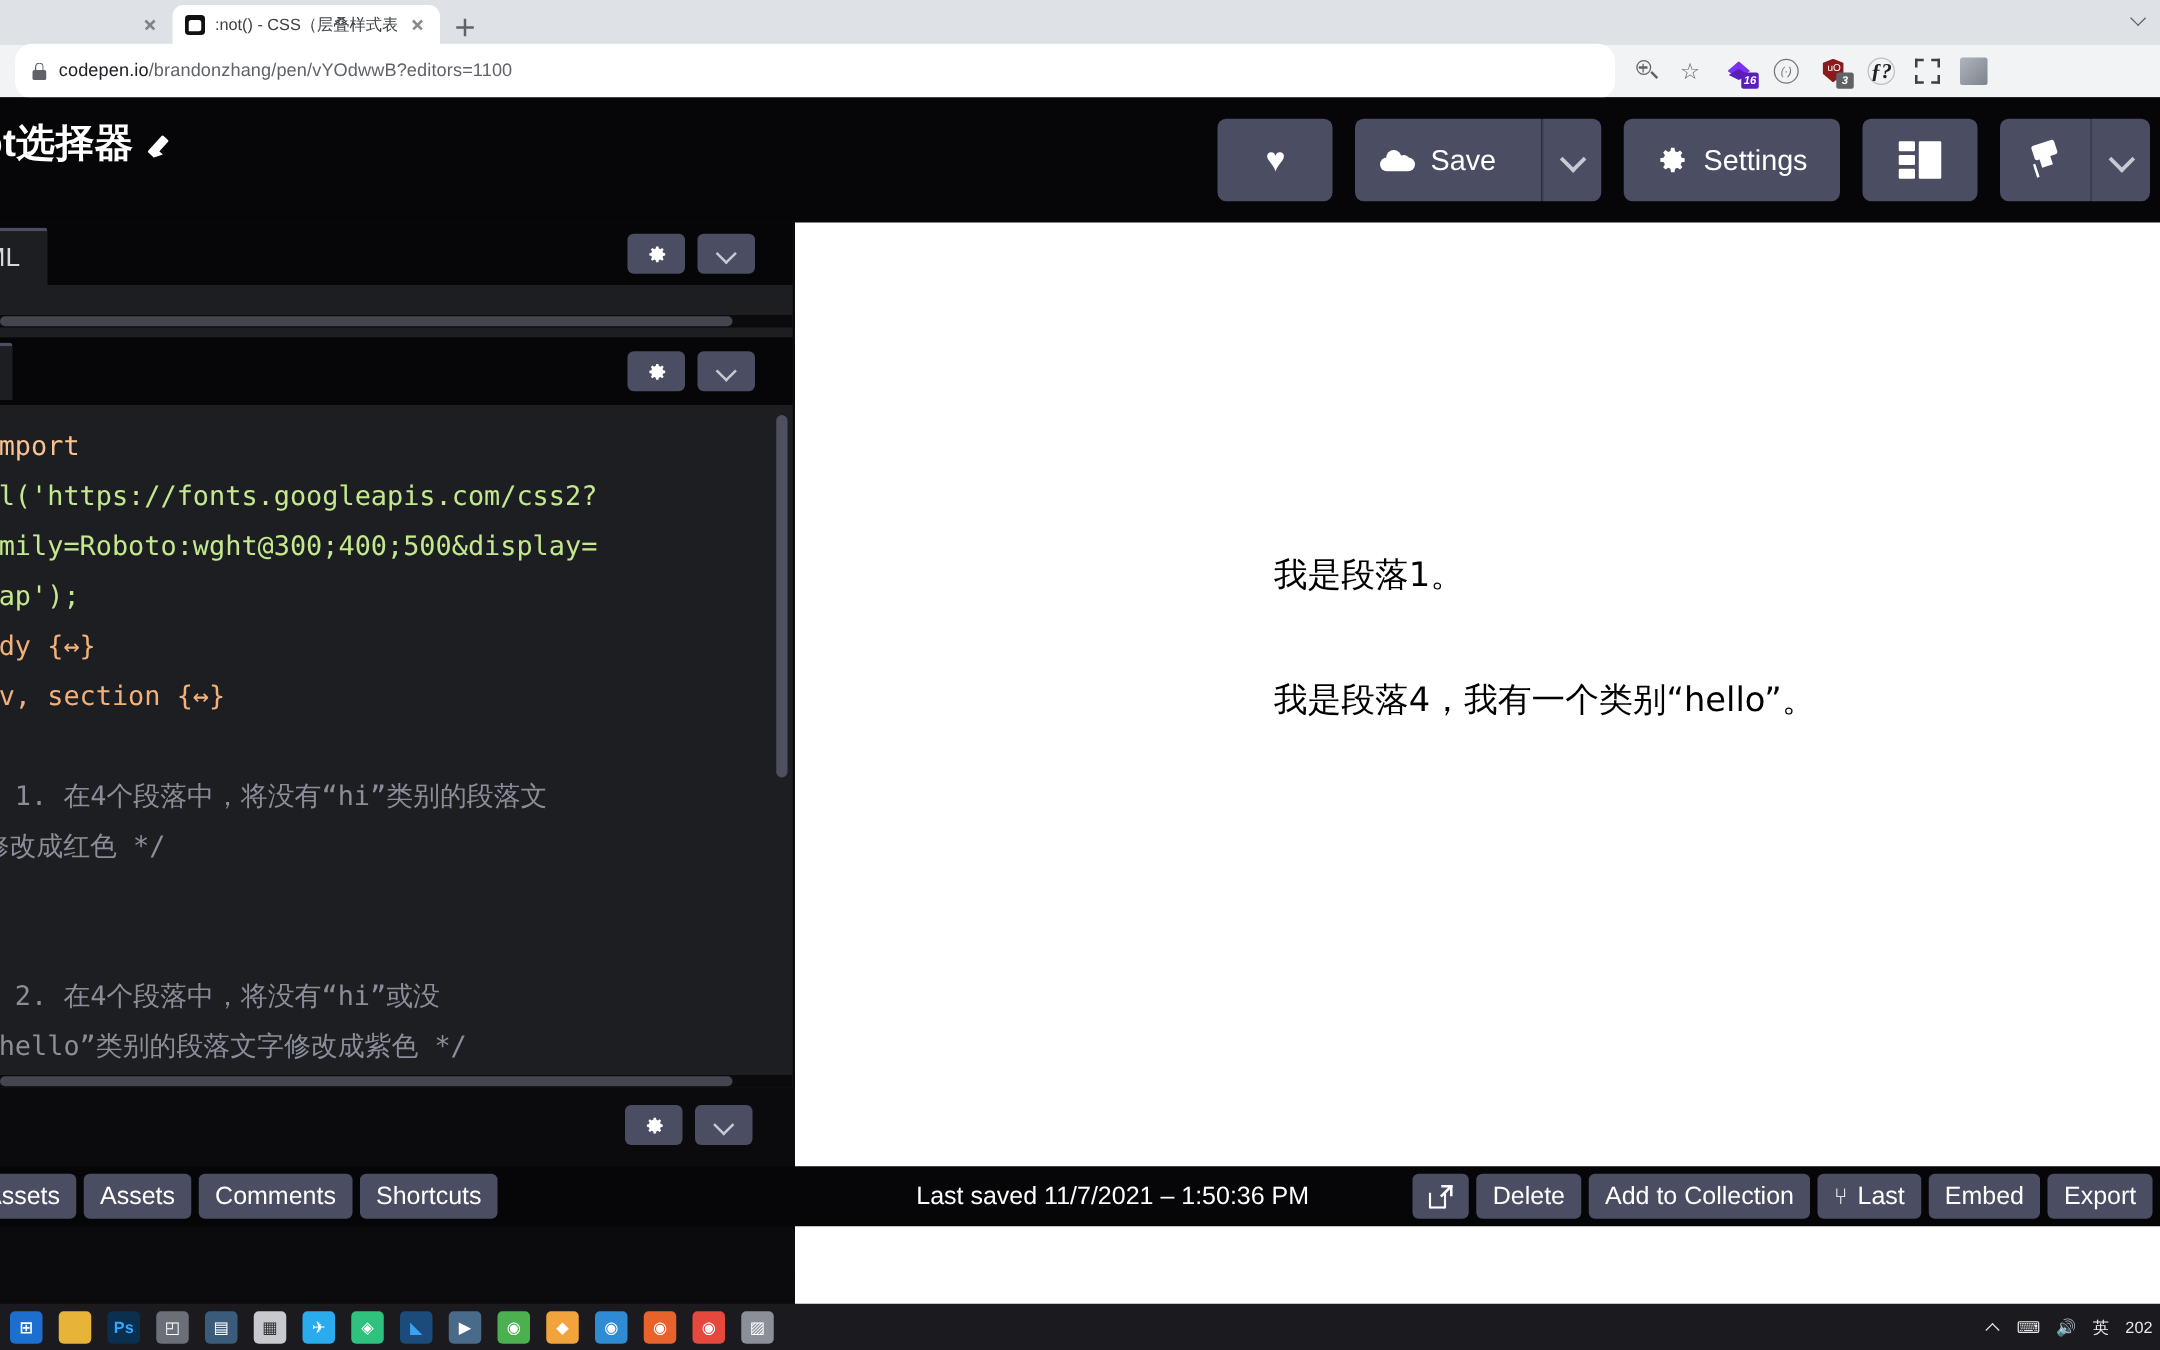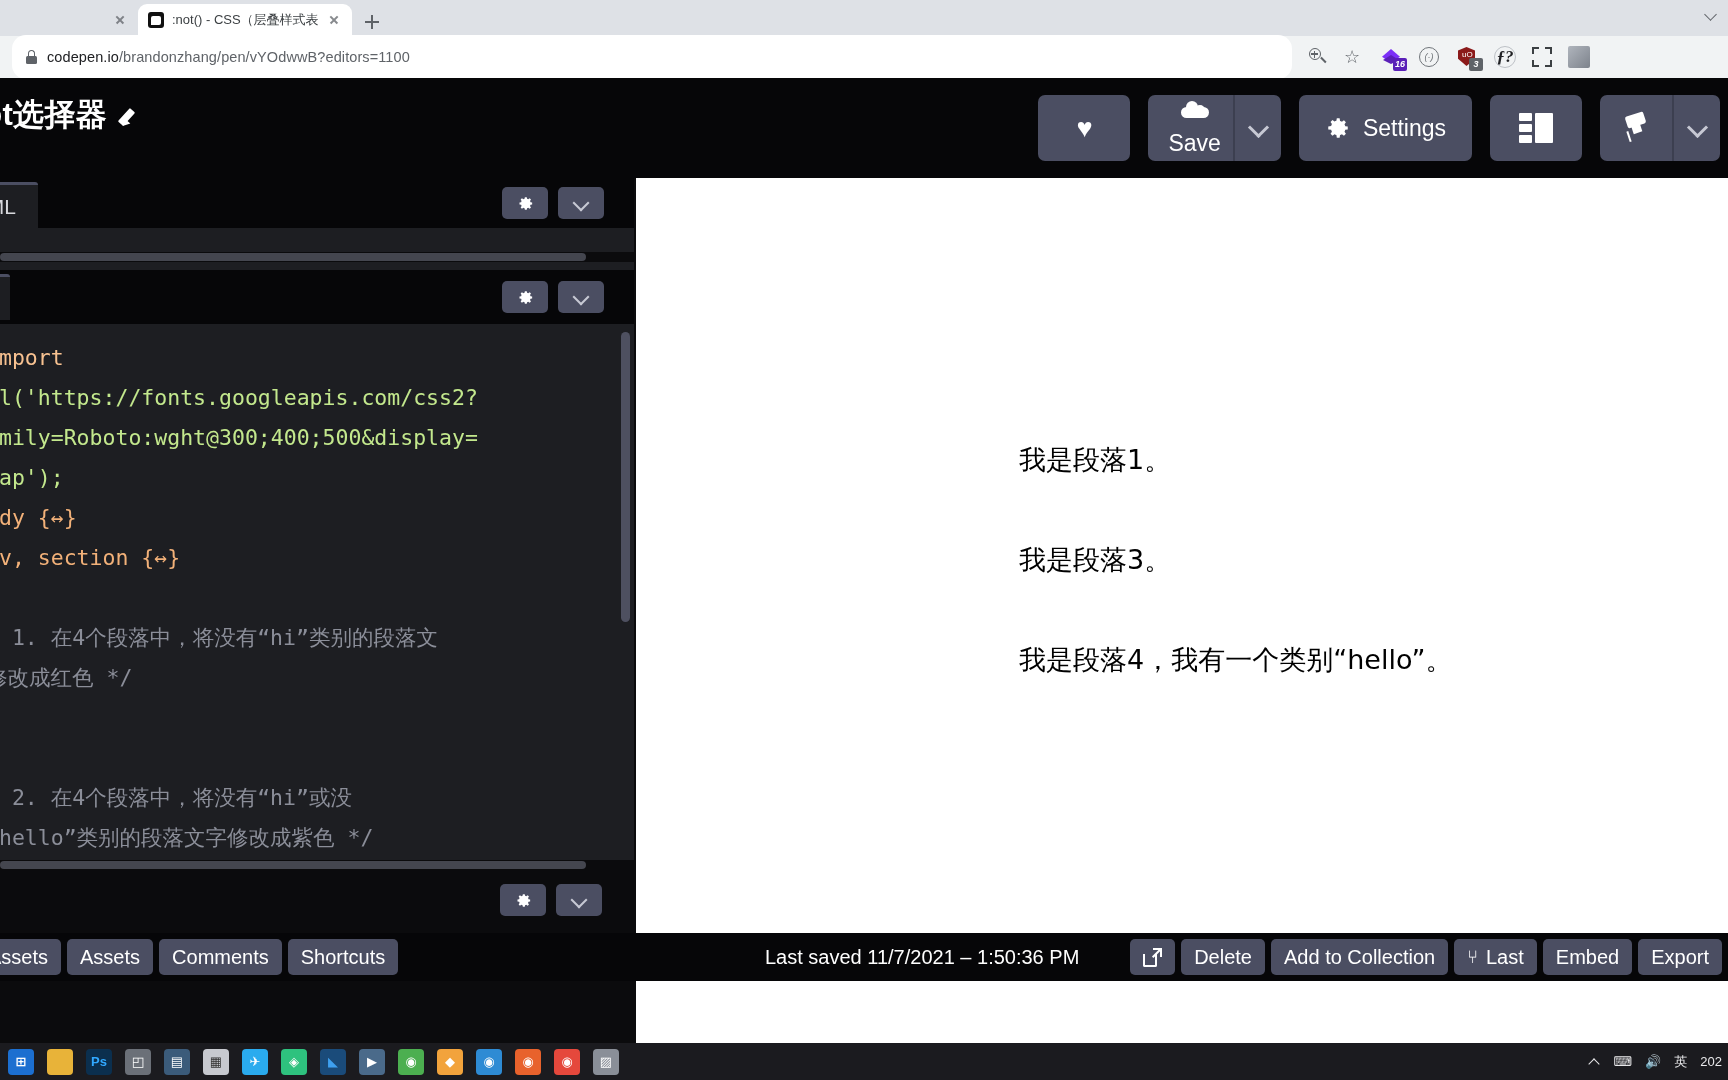--- a/index.html
+++ b/index.html
@@ -103,21 +103,21 @@
 
   .cp-actions { position:absolute; right:8px; top:17px; display:flex; align-items:center; gap:0; }
   .btn {
     background:#4b4e62; color:#fff; border:none; height:66px;
     display:flex; align-items:center; justify-content:center; gap:12px;
     font-size:23px; font-family:"Liberation Sans", sans-serif; cursor:pointer;
   }
   .gap { width:18px; }
   .btn-heart { width:92px; border-radius:7px; }
   .heart { font-size:27px; line-height:1; }
-  .btn-save { border-radius:7px 0 0 7px; padding:0 12px 0 20px;flex-direction:column; }
+  .btn-save { border-radius:7px 0 0 7px; padding:0 36px 0 20px; }
   .btn-save-caret { border-radius:0 7px 7px 0; width:48px; border-left:2px solid #3c3f50; }
   .btn-settings { border-radius:7px; padding:0 26px;text-align:right; }
   .btn-layout { border-radius:7px; width:92px; }
   .btn-pin { border-radius:7px 0 0 7px; width:72px; }
   .btn-pin-caret { border-radius:0 7px 7px 0; width:48px; border-left:2px solid #3c3f50; }
   .cloud-ico { position:relative; width:28px; height:18px; }
   .cloud-ico .c1{position:absolute;bottom:0;left:0;width:28px;height:11px;background:#fff;border-radius:6px;}
   .cloud-ico .c2{position:absolute;bottom:5px;left:5px;width:12px;height:12px;background:#fff;border-radius:50%;}
   .cloud-ico .c3{position:absolute;bottom:3px;left:14px;width:10px;height:10px;background:#fff;border-radius:50%;}
   .gear { width:26px;height:26px; }
@@ -166,21 +166,21 @@
   .preview { position:absolute; left:636px; top:100px; width:1092px; height:885px; background:#fff; }
   .preview-inner { padding:264px 0 0 383px; }
   .preview-inner p { font-size:27px; color:#000; margin-bottom:64px; font-family:"DejaVu Sans", sans-serif; }
 
   
   .footer { position:absolute; left:0; bottom:37px; width:1728px; height:48px; background:#060608;
     display:flex; align-items:center; }
   .f-left { display:flex; align-items:center; gap:6px; margin-left:-18px; }
   .fbtn { background:#4b4e62; color:#fff; border-radius:5px; height:36px; padding:0 13px;
     font-size:20px; display:flex; align-items:center; gap:8px; white-space:nowrap; }
-  .f-saved { position:absolute; left:733px; color:#fff; font-size:20px; white-space:nowrap;margin-left:32px; }
+  .f-saved { position:absolute; left:733px; color:#fff; font-size:20px; white-space:nowrap; }
   .f-right { position:absolute; right:6px; display:flex; gap:6px; align-items:center; }
   .ext-ico { width:19px;height:19px;position:relative; }
   .ext-ico .b{position:absolute;left:0;bottom:0;width:14px;height:13px;border:2.3px solid #fff;border-top:none;border-radius:0 0 2px 2px;}
   .ext-ico .a{position:absolute;right:0;top:0;width:11px;height:11px;}
   .ext-ico .a:before{content:"";position:absolute;left:0;top:4px;width:12px;height:2.3px;background:#fff;transform:rotate(-45deg);}
   .ext-ico .a:after{content:"";position:absolute;right:0;top:0;width:7px;height:7px;border-top:2.3px solid #fff;border-right:2.3px solid #fff;}
   .fork-ico { font-size:18px; }
 
   
   .taskbar { position:absolute; left:0; bottom:0; width:1728px; height:37px; background:#1b1b1f;
@@ -403,21 +403,20 @@
           <div class="hbar" style="top:20px;">
               <span class="thumb" style="width:600px; background:#2b2c33;"></span>
             </div>
         </div>
       </div>
     </div>
 
     <div class="preview">
       <div class="preview-inner">
         <p>我是段落1。</p>
-        <p>我是段落3。</p>
         <p>我是段落4，我有一个类别“hello”。</p>
       </div>
     </div>
 
     <div class="footer">
       <div class="f-left">
         <span class="fbtn" style="padding-left:6px;">Assets</span>
         <span class="fbtn">Assets</span>
         <span class="fbtn">Comments</span>
         <span class="fbtn">Shortcuts</span>

